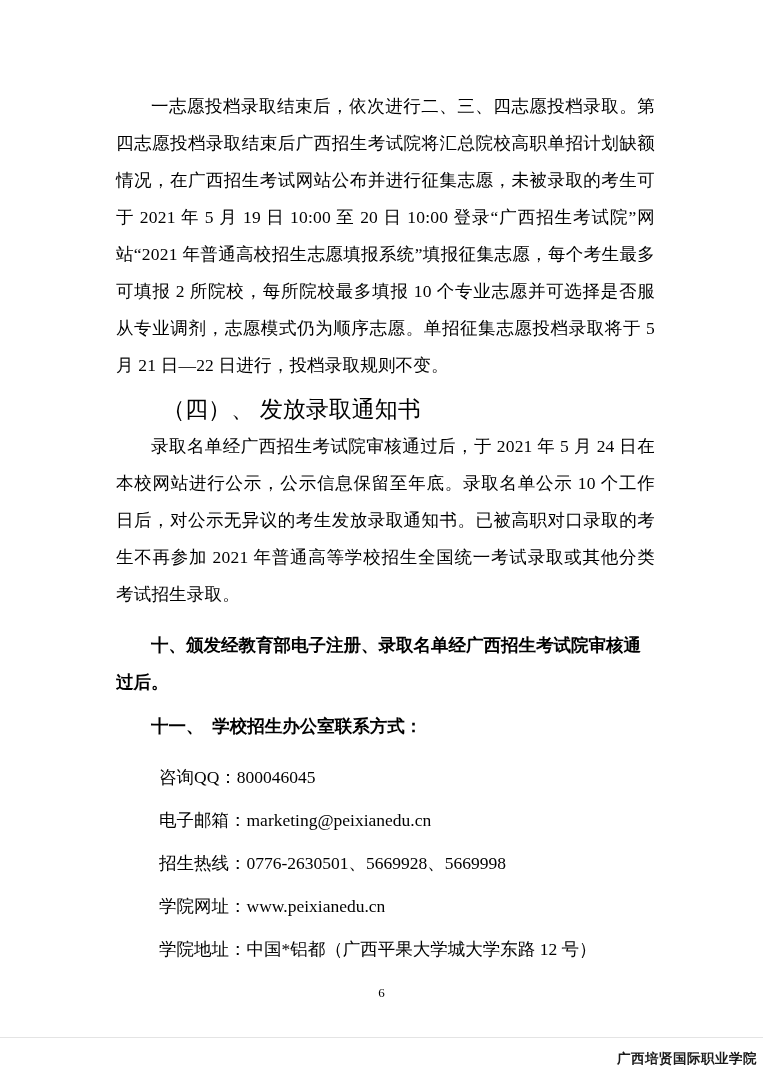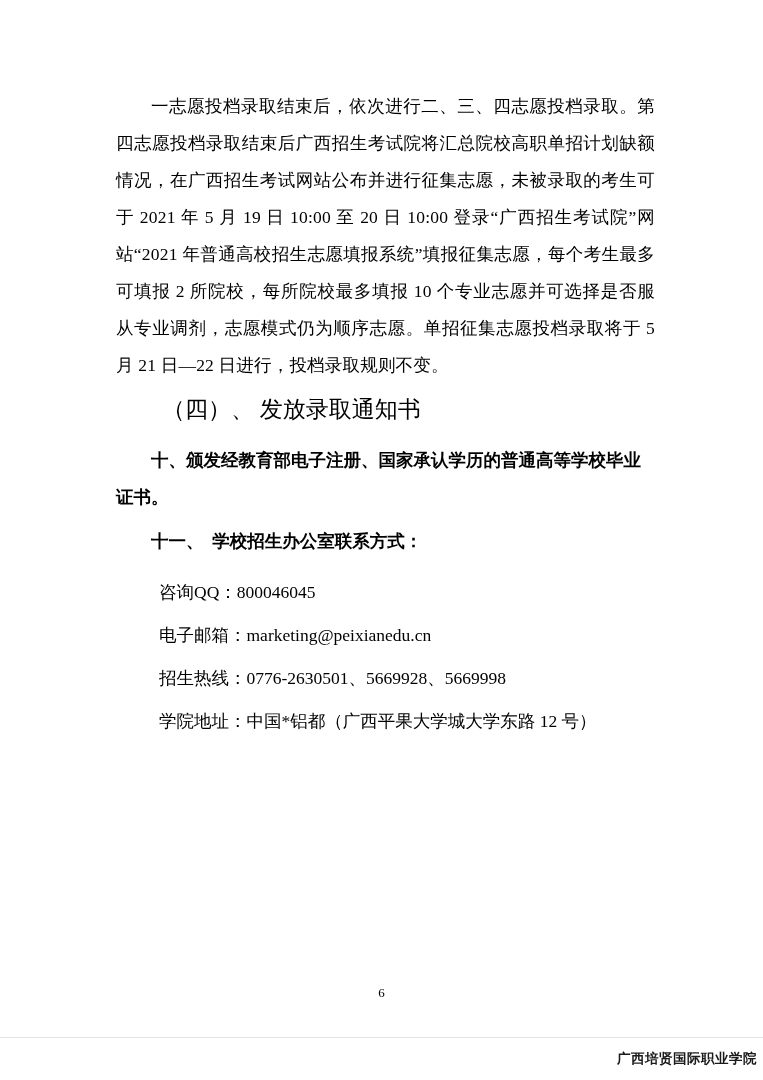--- a/index.html
+++ b/index.html
@@ -91,33 +91,35 @@
 <body>
 
 <div class="page">
 
   <p class="para indent">一志愿投档录取结束后，依次进行二、三、四志愿投档录取。第四志愿投档录取结束后广西招生考试院将汇总院校高职单招计划缺额情况，在广西招生考试网站公布并进行征集志愿，未被录取的考生可于 2021 年 5 月 19 日 10:00 至 20 日 10:00 登录“广西招生考试院”网站“2021 年普通高校招生志愿填报系统”填报征集志愿，每个考生最多可填报 2 所院校，每所院校最多填报 10 个专业志愿并可选择是否服从专业调剂，志愿模式仍为顺序志愿。单招征集志愿投档录取将于 5 月 21 日—22 日进行，投档录取规则不变。</p>
 
   <div class="gap-sm"></div>
 
   <p class="sub-head">（四）、  发放录取通知书</p>
 
+  <p class="para indent">录取名单经广西招生考试院审核通过后，于 2021 年 5 月 24 日在本校网站进行公示，公示信息保留至年底。录取名单公示 10 个工作日后，对公示无异议的考生发放录取通知书。已被高职对口录取的考生不再参加 2021 年普通高等学校招生全国统一考试录取或其他分类考试招生录取。</p>
 
   <div class="gap-md"></div>
 
-  <p class="section-head">十、颁发经教育部电子注册、国家承认学历的普通高等学校毕业证书。</p>
+  <p class="section-head">十、颁发经教育部电子注册、录取名单经广西招生考试院审核通过后。</p>
 
   <div class="gap-sm"></div>
 
   <p class="section-head">十一、  学校招生办公室联系方式：</p>
 
   <div class="gap-sm"></div>
 
   <p class="contact-line">咨询QQ：800046045</p>
   <p class="contact-line">电子邮箱：marketing@peixianedu.cn</p>
   <p class="contact-line">招生热线：0776-2630501、5669928、5669998</p>
+  <p class="contact-line">学院网址：www.peixianedu.cn</p>
   <p class="contact-line">学院地址：中国*铝都（广西平果大学城大学东路 12 号）</p>
 
   <div class="page-number">6</div>
 </div>
 
 <div class="footer-bar"></div>
 <div class="footer-label">广西培贤国际职业学院</div>
 
 </body></html>

